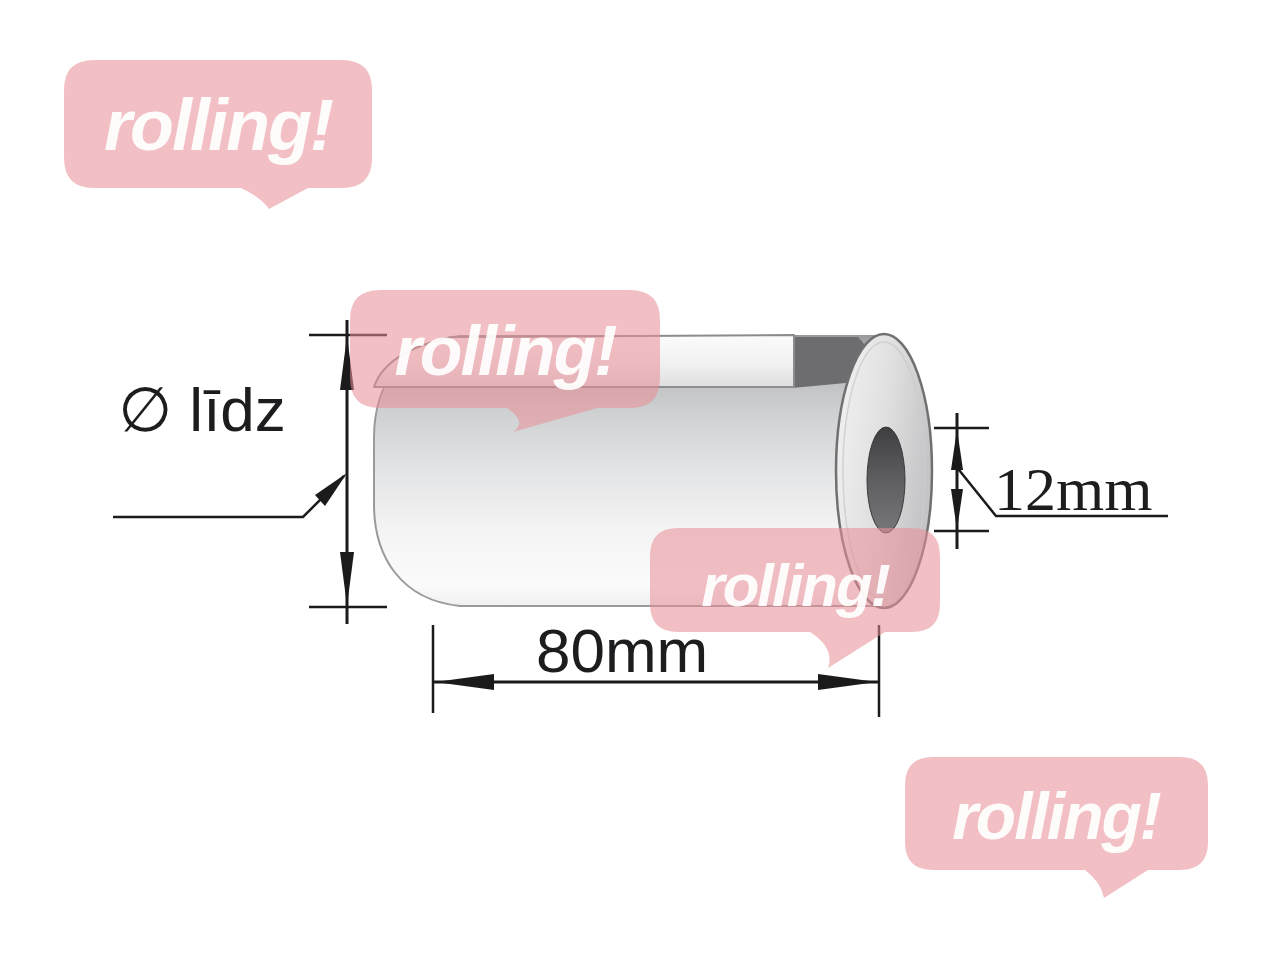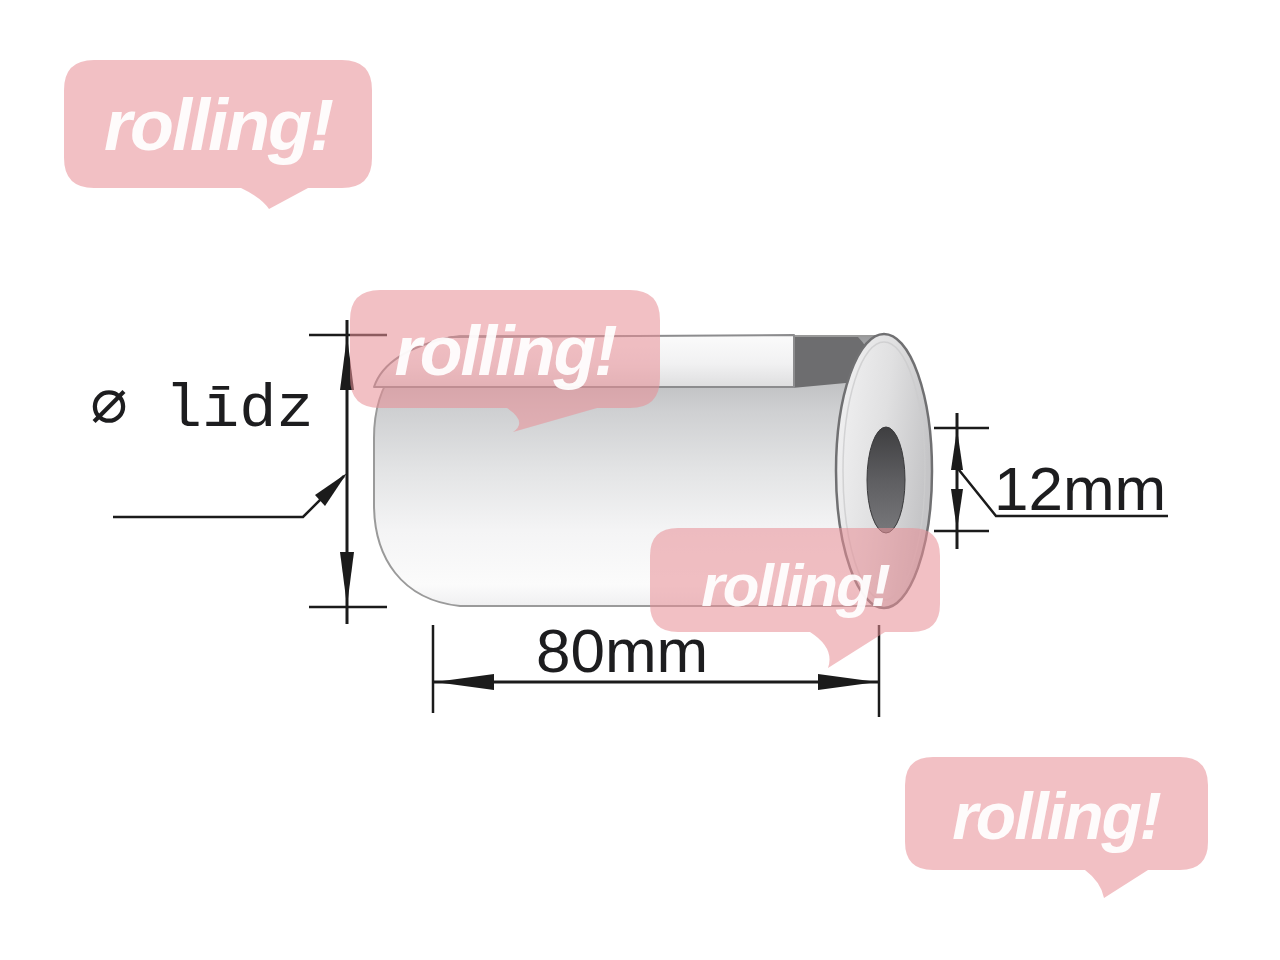--- a/index.html
+++ b/index.html
@@ -1,21 +1,21 @@
 <!DOCTYPE html>
 <html><head>
 <meta charset="utf-8">
 <style>
   html,body{margin:0;padding:0;background:#ffffff;}
   body{width:1280px;height:960px;overflow:hidden;font-family:"Liberation Sans","DejaVu Sans",sans-serif;}
   .stage{position:relative;width:1280px;height:960px;background:#ffffff;}
   svg.main{position:absolute;left:0;top:0;z-index:1;}
   .dim-label{position:absolute;color:#1d1d1f;z-index:1;}
-  .dia-label{left:90px;top:372px;width:224px;text-align:center;font-size:62px;line-height:75px;font-family:Liberation Mono, monospace;}
-  .core-label{left:994px;top:458px;font-size:62px;line-height:62px;}
+  .dia-label{left:90px;top:372px;width:224px;text-align:center;font-size:62px;line-height:75px;}
+  .core-label{left:994px;top:458px;font-size:62px;line-height:62px;font-family:Liberation Serif, serif;}
   .width-label{left:536px;top:620px;width:250px;font-size:62px;line-height:62px;}
   .bubble{position:absolute;z-index:2;}
   .bubble-path{fill:#e88f96;fill-opacity:0.56;}
   .bubble-text{font-style:italic;font-weight:700;fill:#ffffff;fill-opacity:0.93;
                letter-spacing:-2px;font-family:"Liberation Sans","DejaVu Sans",sans-serif;}
 </style>
 </head>
 <body>
 
 <div class="stage">

